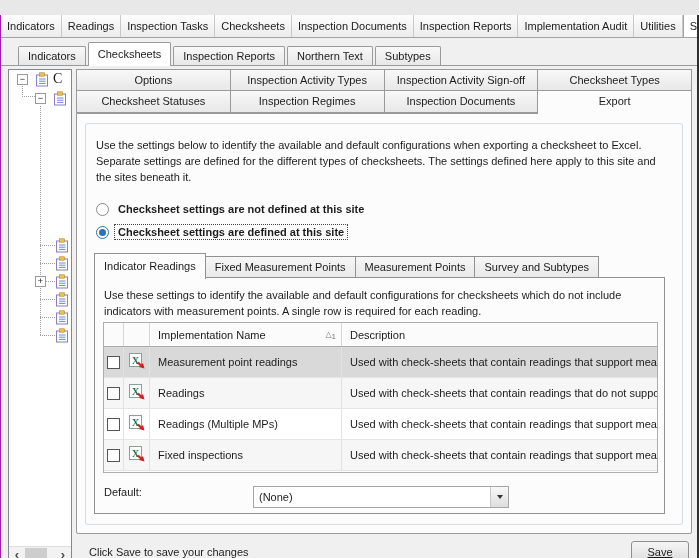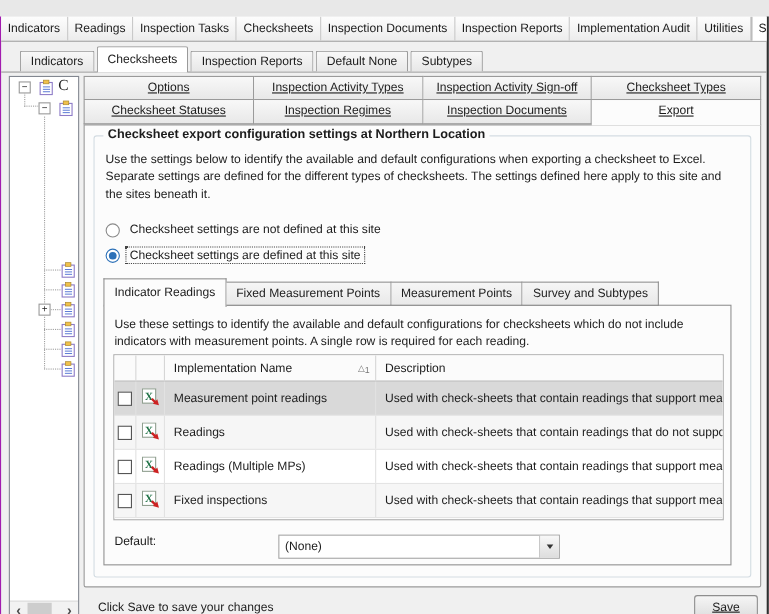--- a/index.html
+++ b/index.html
@@ -36,40 +36,40 @@
   .hscroll{position:absolute;left:0;right:0;bottom:0;height:17px;background:#f2f2f2;border-top:1px solid #dcdcdc;
     display:flex;align-items:stretch;}
   .scroll-btn{width:16px;text-align:center;line-height:15px;color:#4a4a4a;font-size:13px;font-weight:bold;}
   .scroll-thumb{width:22px;background:#cdcdcd;margin:1px 0;}
   .scroll-spacer{flex:1;}
 
   .right-region{position:absolute;left:71px;top:2px;right:1px;bottom:0;}
 
   
   .settings-tabcontrol{position:absolute;left:0;right:0;top:0;bottom:33px;}
-  .settings-tabrow{display:flex;height:22px;text-decoration:underline;}
+  .settings-tabrow{display:flex;height:22px;}
   .settings-tab{flex:1;text-align:center;line-height:21px;height:22px;box-sizing:border-box;white-space:nowrap;
     overflow:hidden;background:linear-gradient(#f8f8f8,#e8e8e8);border:1px solid #9a9a9a;border-left:none;}
   .settings-tabrow .settings-tab:first-child{border-left:1px solid #9a9a9a;}
   .settings-tabrow:nth-child(2) .settings-tab{border-top:none;}
   .settings-tab.active{background:#fcfcfc;border-bottom:none;height:23px;position:relative;z-index:3;}
   .settings-page{position:absolute;top:44px;left:0;right:0;bottom:0;background:#fcfcfc;
     border:1px solid #9a9a9a;border-radius:0 0 2px 2px;box-sizing:border-box;}
 
   
   .group-box{position:absolute;top:9px;left:8px;right:8px;bottom:8px;border:1px solid #d3dce2;border-radius:3px;}
   .group-title{position:absolute;top:-8px;left:8px;background:#fcfcfc;padding:0 4px;font-weight:bold;font-size:11.5px;}
   .intro{margin:13px 12px 0 10px;line-height:16px;}
   .radio-row{display:flex;align-items:center;margin:0 0 9px 10px;}
   .radio-row:first-child{margin-top:17px;}
   .radio{width:13px;height:13px;border-radius:50%;border:1px solid #8a8a8a;background:#fff;box-sizing:border-box;
     margin-right:6px;position:relative;flex:0 0 13px;}
   .radio.sel{border-color:#2d71b8;}
   .radio.sel::after{content:"";position:absolute;left:2px;top:2px;right:2px;bottom:2px;background:#2d71b8;border-radius:50%;}
-  .radio-label{padding:1px 3px;}
+  .radio-label{padding:1px 3px;font-weight:bold;}
   .radio-label.focused{outline:1px dotted #444;}
 
   
   .reading-tabcontrol{position:absolute;left:8px;right:17px;top:128px;bottom:10px;}
   .reading-tabstrip{display:flex;align-items:flex-end;height:26px;position:relative;z-index:2;}
   .reading-tab{padding:0 9px;line-height:21px;height:22px;box-sizing:border-box;white-space:nowrap;
     background:linear-gradient(#f6f6f6,#e9e9e9);border:1px solid #919191;border-left:none;}
   .reading-tab:first-child{border-left:1px solid #919191;}
   .reading-tab.active{background:#fcfcfc;height:26px;line-height:25px;border-bottom:none;
     border-left:1px solid #919191;margin-bottom:-1px;}
@@ -125,21 +125,21 @@
       <div class="menu-item">Inspection Documents</div>
       <div class="menu-item">Inspection Reports</div>
       <div class="menu-item">Implementation Audit</div>
       <div class="menu-item">Utilities</div>
       <div class="menu-item active">Settings</div>
     </div>
   <div class="section-tabs" id="section-tabs">
       <div class="section-tab">Indicators</div>
       <div class="section-tab active">Checksheets</div>
       <div class="section-tab">Inspection Reports</div>
-      <div class="section-tab">Default None</div>
+      <div class="section-tab">Northern Text</div>
       <div class="section-tab">Subtypes</div>
     </div>
 
   <div class="main">
 
     <div class="tree-panel">
       <div class="tree-nodes" id="tree-nodes">
           <div class="dotline-v" style="left: 13px; top: 14px; height: 13px;"></div>
           <div class="dotline-h" style="left: 13px; top: 26px; width: 13px;"></div>
           <div class="dotline-v" style="left: 31px; top: 36px; height: 229px;"></div>
@@ -214,21 +214,20 @@
             <div class="settings-tabrow">
               <div class="settings-tab">Checksheet Statuses</div>
               <div class="settings-tab">Inspection Regimes</div>
               <div class="settings-tab">Inspection Documents</div>
               <div class="settings-tab active">Export</div>
             </div>
           </div>
 
         <div class="settings-page">
           <div class="group-box">
-            <span class="group-title">Checksheet export configuration settings at Northern Location</span>
             <div class="intro">Use the settings below to identify the available and default configurations when exporting a checksheet to Excel. Separate settings are defined for the different types of checksheets.  The settings defined here apply to this site and the sites beneath it.</div>
             <div id="radio-group">
                 <div class="radio-row">
                   <div class="radio"></div>
                   <div class="radio-label">Checksheet settings are not defined at this site</div>
                 </div>
                 <div class="radio-row">
                   <div class="radio sel"></div>
                   <div class="radio-label focused">Checksheet settings are defined at this site</div>
                 </div>

